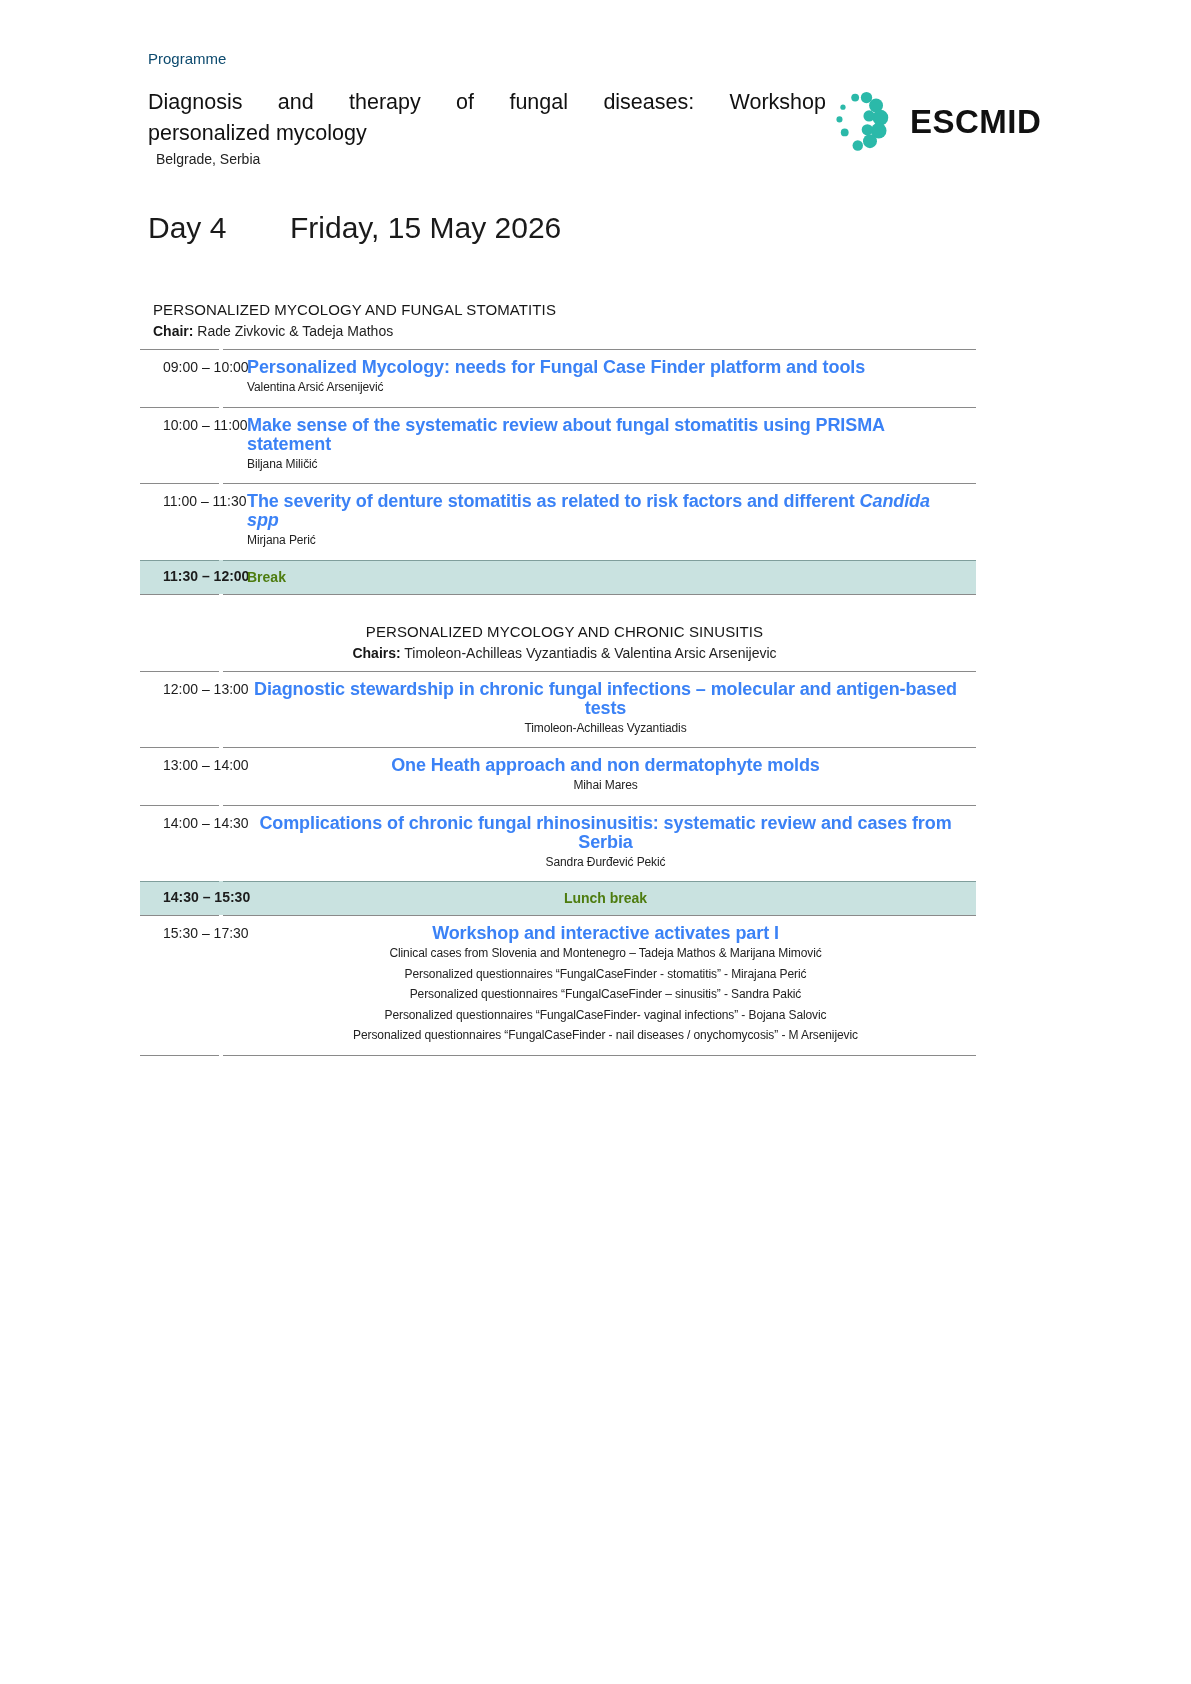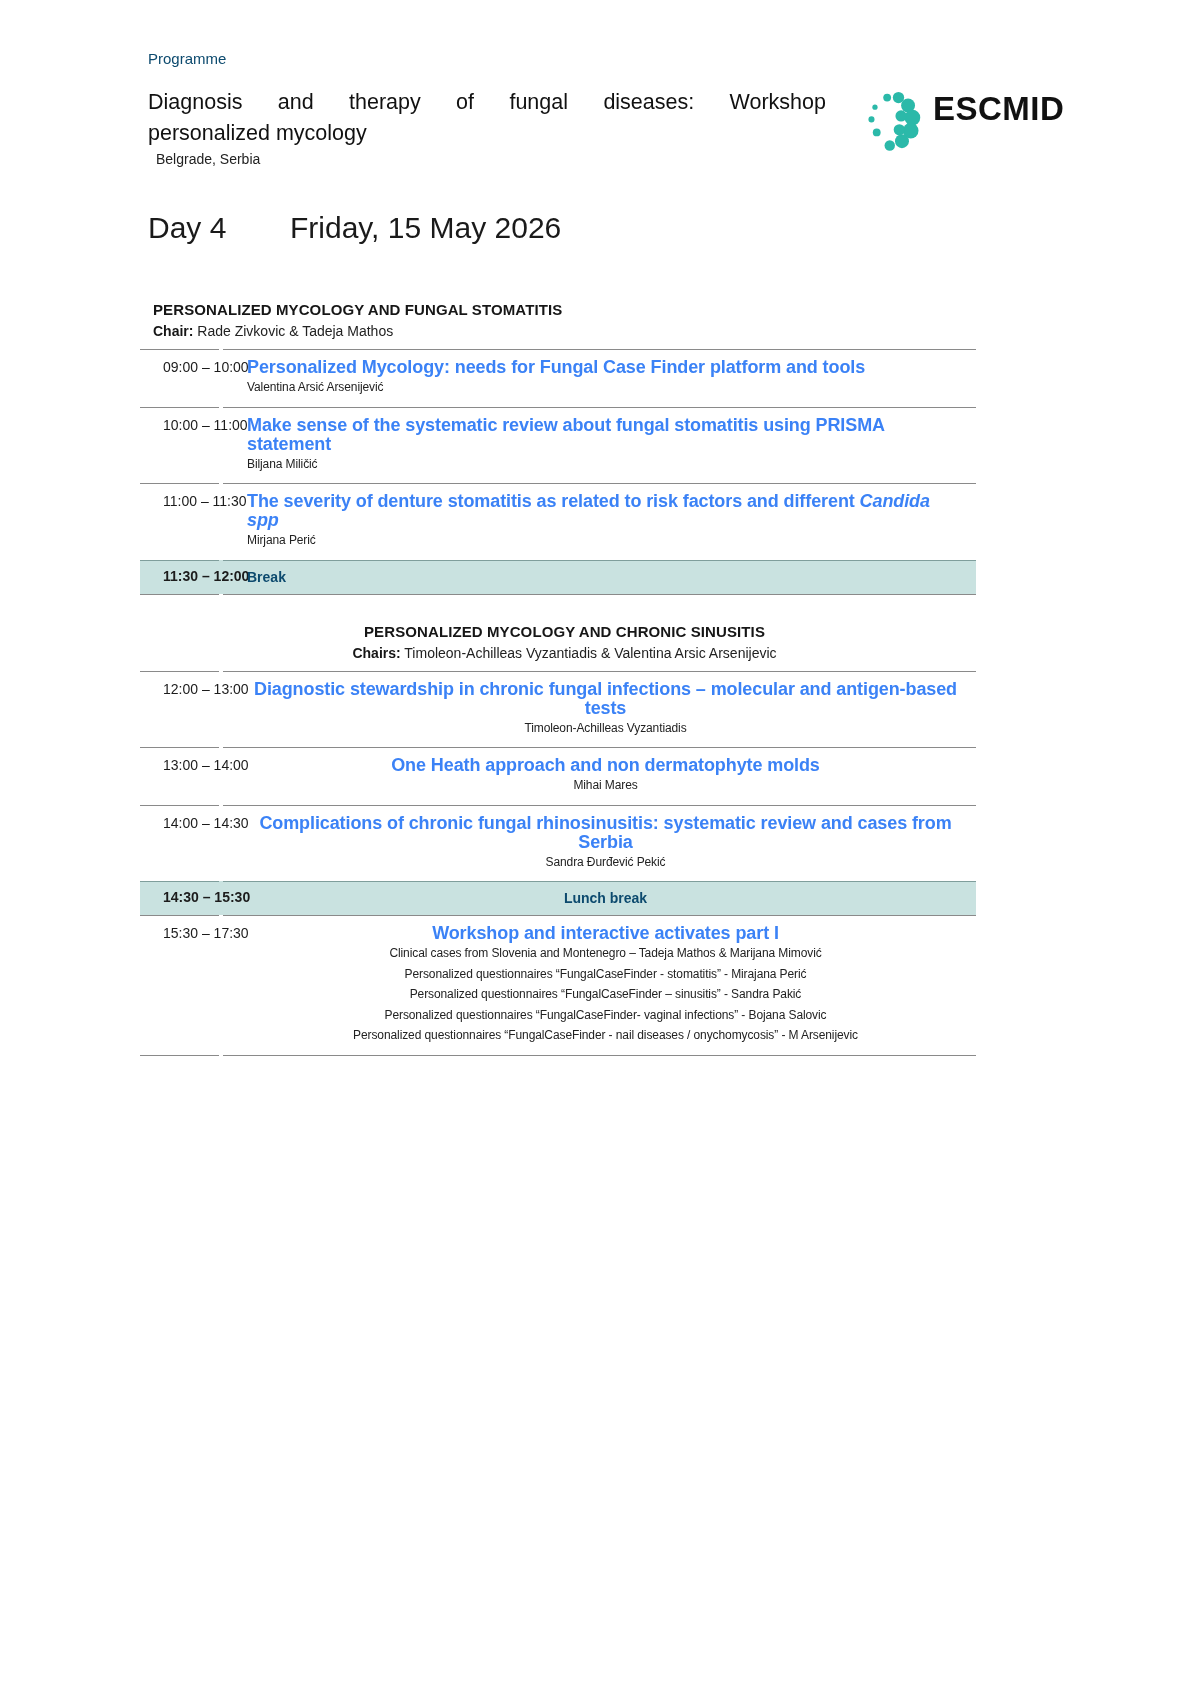--- a/index.html
+++ b/index.html
@@ -9,38 +9,38 @@
     font-family:"Liberation Sans", sans-serif;
     color:#1c1c1c;
     position:relative;
     overflow:hidden;
   }
   .content{padding:50px 0 0 140px;width:836px;box-sizing:content-box;}
   .programme-label{font-size:15px;margin-left:8px;color:#0c4a6e;}
   .page-title{margin:20px 0 0 8px;width:678px;font-size:21.5px;font-weight:400;line-height:31px;color:#111;}
   .title-line1{text-align:justify;text-align-last:justify;}
   .location{margin:2px 0 0 16px;font-size:14px;color:#222;}
-  .logo{position:absolute;left:868px;top:90px;display:flex;align-items:flex-start;gap:11px;}
+  .logo{position:absolute;left:836px;top:90px;display:flex;align-items:center;gap:20px;}
   .logo-text{font-size:33px;font-weight:700;letter-spacing:0.5px;color:#111;}
   .day-row{margin:44px 0 0 8px;font-size:30px;color:#1a1a1a;display:flex;}
   .day-label{width:142px;flex:0 0 auto;}
   .section{margin-top:56px;}
   .section + .section{margin-top:28px;text-align:center;}
-  .section-heading{margin-left:13px;font-size:15px;font-weight:700;line-height:18px;color:#161616;letter-spacing:0.1px;}
+  .section-heading{margin-left:13px;font-size:15px;font-weight:400;line-height:18px;color:#161616;letter-spacing:0.1px;}
   .chair-line{margin:4px 0 0 13px;font-size:14px;line-height:17px;color:#222;}
   .chair-label{font-weight:700;color:#161616;}
   .table{margin-top:9px;}
   .row{display:grid;grid-template-columns:79px 1fr;column-gap:4px;}
   .cell{border-top:1px solid #8a8a8a;}
   .cell-time{padding:9px 0 0 23px;font-size:14px;white-space:nowrap;}
   .cell-content{padding:8px 12px 9px 24px;}
   .break{background:#c9e2e0;}
   .break .cell{border-top-color:#7f9e9c;}
   .break .cell-time{font-weight:700;padding:7px 0 7px 23px;}
-  .break .cell-content{font-weight:700;font-size:14px;padding:7px 12px 7px 24px;line-height:19px;color:#0c4a6e;}
+  .break .cell-content{font-weight:700;font-size:14px;padding:7px 12px 7px 24px;line-height:19px;color:#4d7c0f;}
   .row-end .cell{height:0;padding:0;}
   .session-title{font-weight:700;font-size:18px;line-height:19px;color:#3b82f6;letter-spacing:-0.1px;}
   .italic{font-style:italic;text-align:right;}
   .session-speaker,.session-detail{font-size:12px;line-height:19.5px;margin-top:1px;color:#222;letter-spacing:-0.1px;}
 </style>
 </head>
 <body>
 
 <div class="logo">
   <svg width="54" height="64" viewBox="0 0 62 72" aria-hidden="true">

